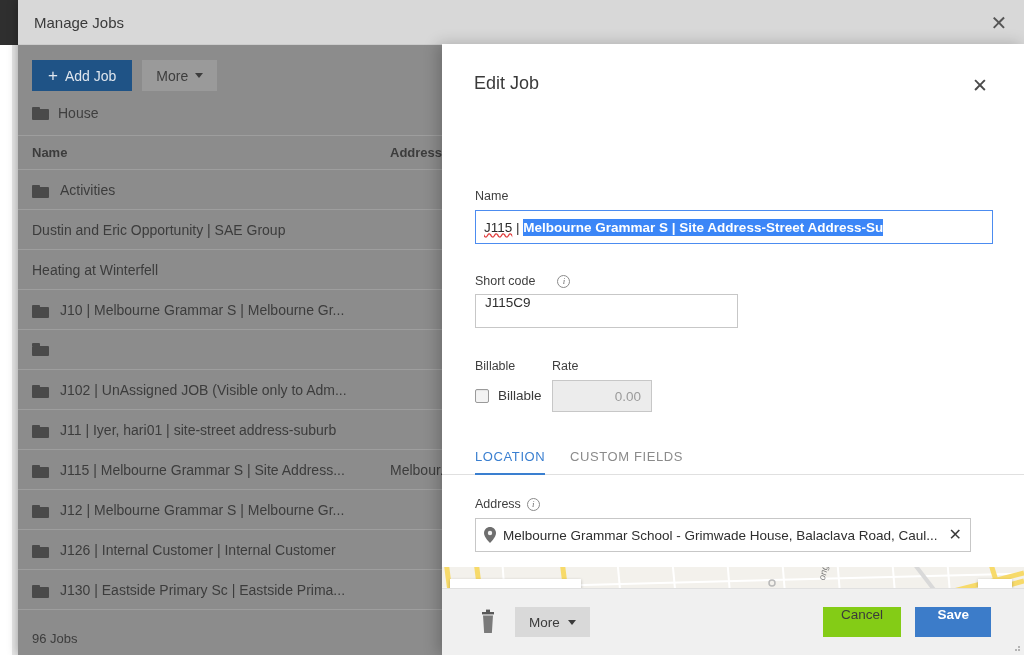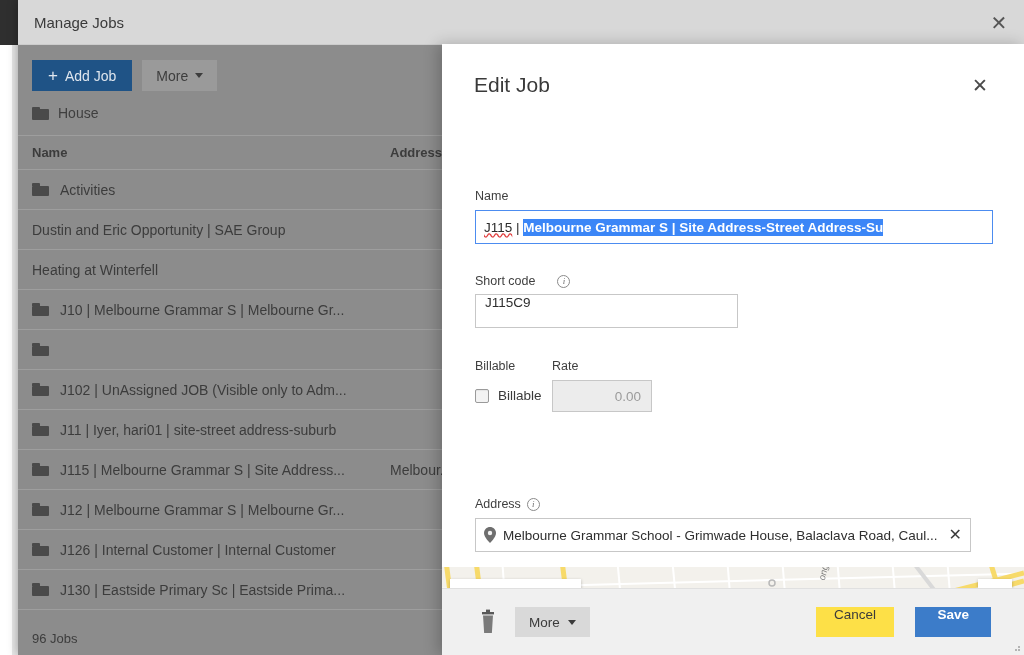--- a/index.html
+++ b/index.html
@@ -86,21 +86,21 @@
 
   .rows { position:absolute; left:0; right:0; top:125px; bottom:0; }
   .row {
     position:relative; height: 40px;
     border-bottom:1px solid #9e9e9e;
     display:flex; align-items:center;
     font-size: 14px; color:#3c3c3c;
     padding-left: 14px;
     cursor:pointer;
   }
-  .row .rname { display:flex; align-items:center; gap:11px; width: 358px; white-space:nowrap; overflow:hidden; }
+  .row .rname { display:flex; align-items:flex-end; gap:11px; width: 358px; white-space:nowrap; overflow:hidden; }
   .row .raddr { position:absolute; left:372px; white-space:nowrap; overflow:hidden; width: 120px; }
   .row.noicon .rname { padding-left: 0; }
 
   .folder {
     width: 17px; height: 13px; position: relative; flex: none;
   }
   .folder::before {
     content:""; position:absolute; left:0; top:0; width:8px; height:3px;
     background:#4a4a4a; border-radius:1px 1px 0 0;
   }
@@ -118,21 +118,21 @@
     position:absolute; left: 442px; top: 44px; width: 582px; height: 611px;
     background:#ffffff;
     box-shadow: -4px 0 14px rgba(0,0,0,.22);
     overflow:hidden;
   }
   .modal-scroll {
     position:absolute; left:0; top:0; right:0; bottom: 67px; overflow:hidden;
   }
   .modal-title {
     position:absolute; left: 32px; top: 29px;
-    font-size: 21px; color: #3a3a3a;
+    font-size: 18px; color: #3a3a3a;
   }
   .modal-close {
     position:absolute; right: 33px; top: 30px;
     width: 22px; height: 22px; cursor:pointer;
     display:flex; align-items:center; justify-content:center;
     color:#4a4a4a; font-size: 19px; font-weight:300; line-height:1;
   }
 
   .fieldlabel { font-size: 12.5px; color:#3f3f3f; }
   .lbl-name { position:absolute; left:33px; top:145px; }
@@ -236,22 +236,22 @@
   .trash-btn {
     position:absolute; left:34px; top:20px; width:24px; height:26px; cursor:pointer;
   }
   .btn-more-foot {
     position:absolute; left:73px; top:18px;
     background:#d9d9d9; color:#3b3b3b; border:none;
     height:30px; padding:0 14px; font-size:13.5px;
     display:flex; align-items:center; gap:8px; cursor:pointer;
   }
   .btn-cancel {
-    position:absolute; right:130px; top:18px;
-    background:#fde047; color:#3b3b3b; border:none;
+    position:absolute; right:123px; top:18px;
+    background:#84cc16; color:#3b3b3b; border:none;
     height:30px; padding:0 18px; font-size:13.5px; cursor:pointer;
   }
   .btn-save {
     position:absolute; right:33px; top:18px;
     background:#3c7cc9; color:#fff; border:none;
     height:30px; padding:0 22px; font-size:13.5px; font-weight:bold; cursor:pointer;
   }
   .resize-grip {
     position:absolute; right:4px; bottom:4px; width:8px; height:8px; cursor:nwse-resize;
   }
@@ -403,20 +403,28 @@
       <div class="fieldlabel lbl-billable">Billable</div>
       <div class="fieldlabel lbl-rate">Rate</div>
       <div class="billable-row">
         <span class="cbox"></span>
         <span class="cb-label">Billable</span>
       </div>
       <div class="input-rate">
         <span>0.00</span>
       </div>
 
+      <div class="tabs">
+        <div class="tab t0">
+          <span>LOCATION</span>
+        </div>
+        <div class="tab t1">
+          <span>CUSTOM FIELDS</span>
+        </div>
+      </div>
 
       <div class="fieldlabel lbl-addr">
         <span>Address</span>
         <span class="infoicon">i</span>
       </div>
       <div class="input-addr">
         <svg class="pin" width="12" height="16" viewBox="0 0 12 16">
           <path d="M6 0C2.7 0 0 2.7 0 6c0 4.4 6 10 6 10s6-5.6 6-10c0-3.3-2.7-6-6-6z" fill="#6e6e6e"></path>
           <circle cx="6" cy="6" r="2.2" fill="#f2f2f2"></circle>
         </svg>

